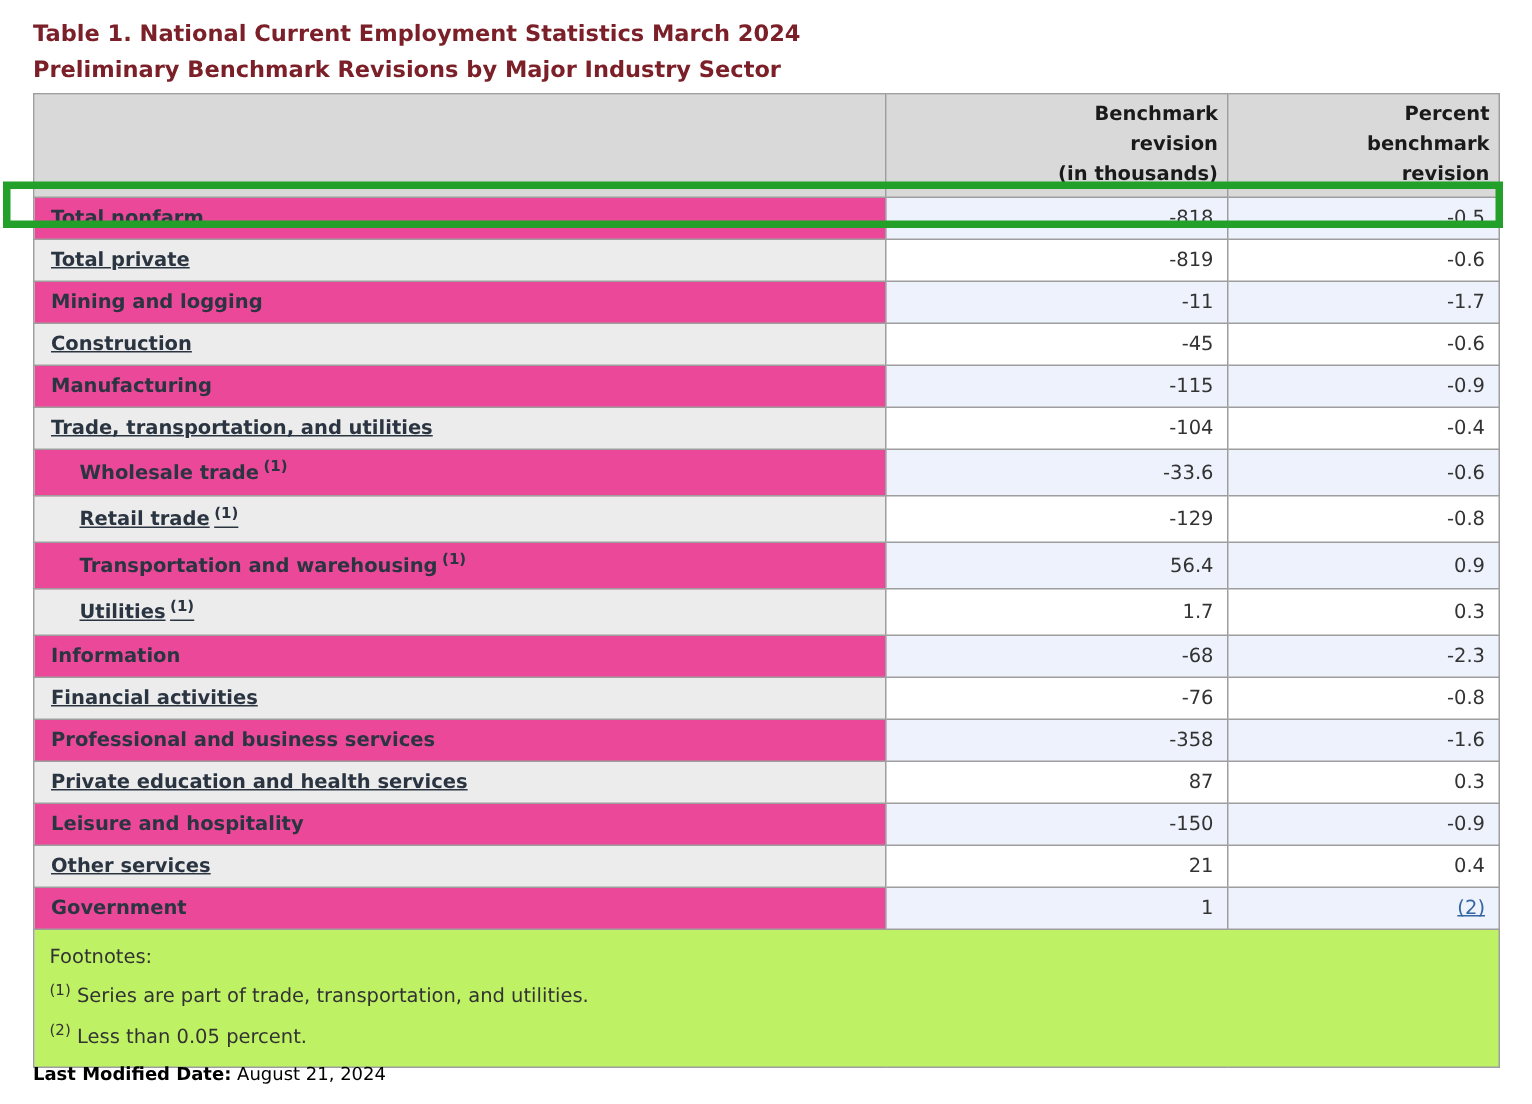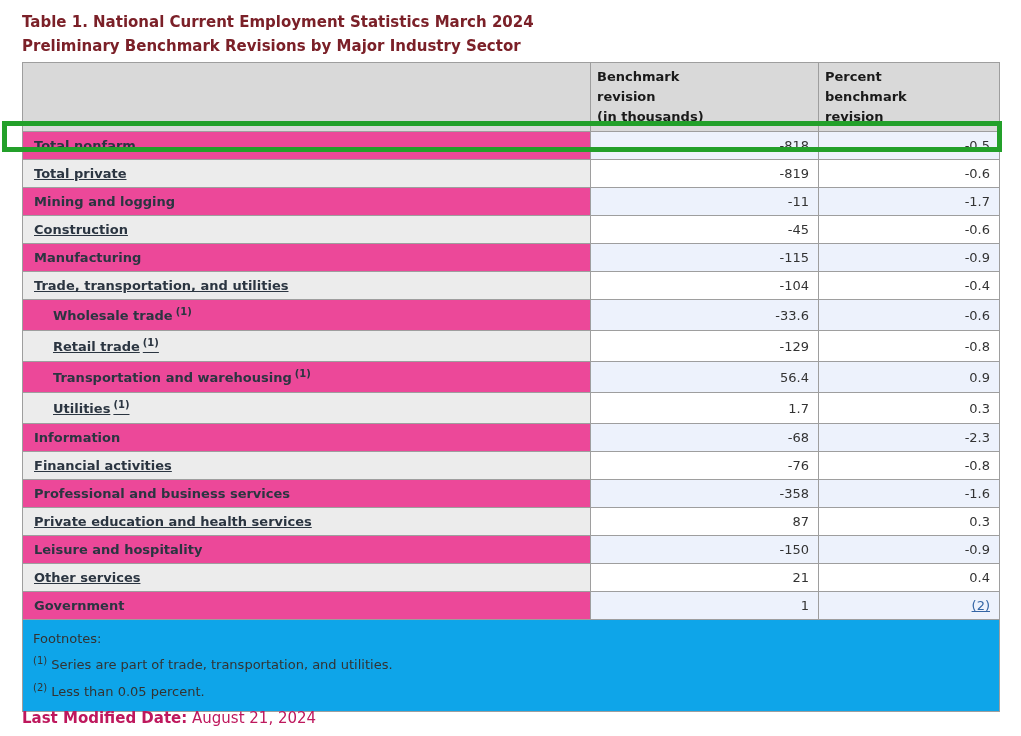--- a/index.html
+++ b/index.html
@@ -8,49 +8,49 @@
   .page { position:relative; width:1021px; height:736px; background:#fff; overflow:hidden; }
 
   .titles { position:absolute; left:22px; top:10px; }
   .title-line { color:#7b2028; font-size:15px; font-weight:bold; line-height:24px; }
 
   .table-wrap { position:absolute; left:22px; top:62px; }
   table { border-collapse:collapse; table-layout:fixed; width:977px; font-size:13px; }
   th, td { border:1px solid #9e9e9e; }
 
   thead th {
-    background:#d9d9d9; color:#1a1a1a; font-weight:bold; text-align:left;
+    background:#d9d9d9; color:#1a1a1a; font-weight:bold; text-align:right;
     vertical-align:middle; height:64px; line-height:1.55; padding:4px 6px; font-size:13px;
   }
 
   tbody tr { height:28px; }
   tbody tr.has-fn { height:31px; }
 
   .label-cell { font-weight:bold; color:#2b3541; padding:4px 8px 4px 11px; vertical-align:middle; }
   tr.indent .label-cell { padding-left:30px; }
   .num { text-align:right; padding:4px 9px; color:#333; vertical-align:middle; }
 
   tr.odd  .label-cell { background:#ec4899; }
   tr.odd  .num        { background:#edf2fc; }
   tr.even .label-cell { background:#ececec;text-decoration:underline; }
   tr.even .num        { background:#ffffff; }
 
   sup.fn { font-size:10px; margin-left:3px; line-height:0; }
 
-  .footnotes-cell { background:#0ea5e9; padding:8px 10px; color:#333; font-size:13px; line-height:22px; height:78px; vertical-align:top; }
+  .footnotes-cell { background:#bef264; padding:8px 10px; color:#333; font-size:13px; line-height:22px; height:78px; vertical-align:top; }
   .footnotes-cell sup { font-size:10px; }
 
   a.fn-link { color:#3465a4; text-decoration:underline; cursor:pointer; }
 
   .green-box {
     position:absolute; left:2px; top:121px; width:1000px; height:31px;
     border:5px solid #23a02a; background:transparent; pointer-events:none;
   }
 
-  .last-modified { position:absolute; left:22px; top:709px; font-size:15px; color:#be185d; }
+  .last-modified { position:absolute; left:22px; top:709px; font-size:12px; color:#000000; }
   .last-modified strong { font-weight:bold; }
 </style>
 </head>
 <body>
 
 <div class="page">
 
   <div class="titles">
     <div class="title-line">Table 1. National Current Employment Statistics March 2024</div>
     <div class="title-line">Preliminary Benchmark Revisions by Major Industry Sector</div>

